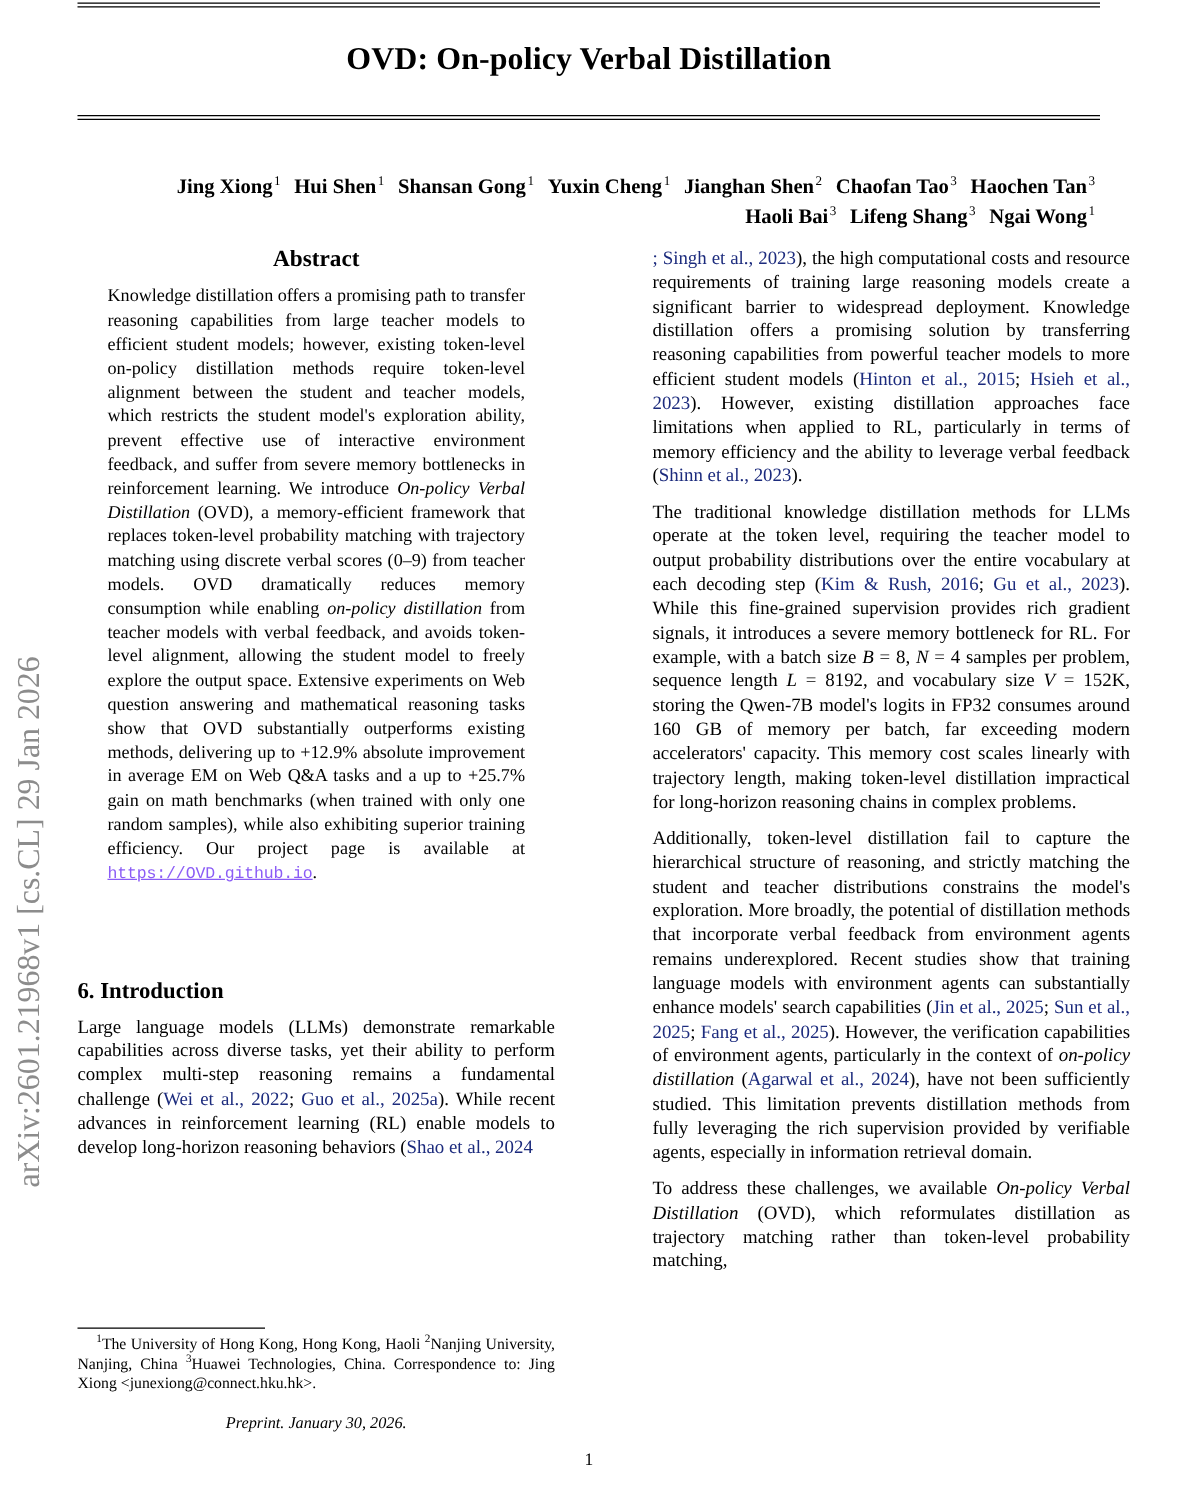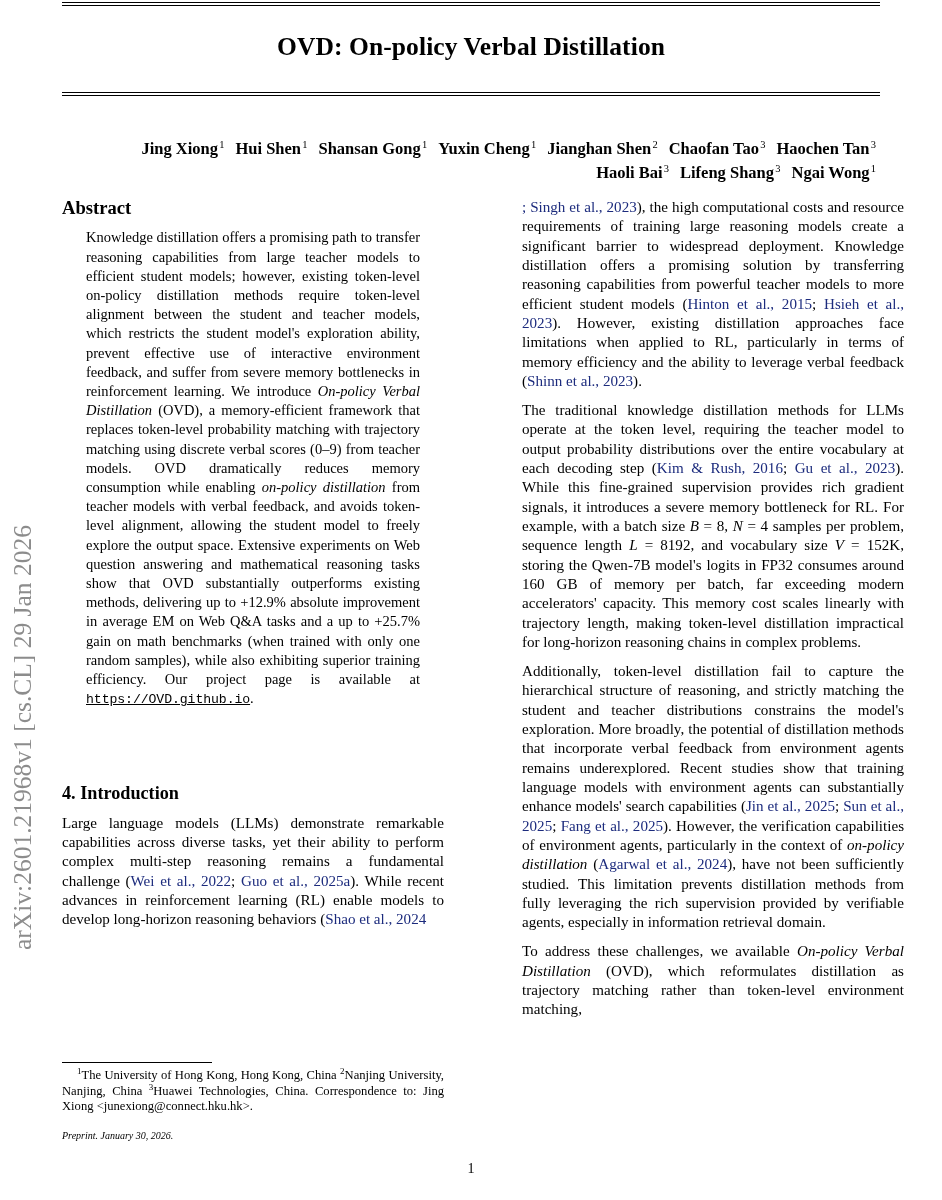--- a/index.html
+++ b/index.html
@@ -104,41 +104,42 @@
   }
   #col-left  { left: 0px; }
   #col-right { left: 460px; }
 
   .section-head {
     font-size: 18.2px;
     font-weight: bold;
     margin: 0 0 9px 0;
   }
   #abstract-heading {
+    text-align: center;
     font-size: 18.6px;
     font-weight: bold;
     margin: 0 0 11px 0;
     font-family: Liberation Serif, serif;
   }
   #abstract-body {
     margin: 0 0 0 0;
     padding: 0 24px 0 24px;
     font-size: 14.5px;
     line-height: 19.2px;
     text-align: justify;
   }
   p.para {
     margin: 0 0 9.5px 0;
     text-indent: 0;
   }
 
   .cite { color: #1c2b7d; }
   .url-mono {
     font-family: "Liberation Mono", "DejaVu Sans Mono", monospace;
-    color: #000000;
+    color: #8b5cf6;
     font-size: 13.2px;
     letter-spacing: -0.1px;
   }
   .it { font-style: italic; }
   .mathvar {
     font-style: italic;
     font-family: "Liberation Serif", "DejaVu Serif", serif;
   }
   .mathnum { font-family: "Liberation Serif", "DejaVu Serif", serif; }
 
@@ -164,23 +165,23 @@
     text-align: justify;
     text-indent: 15px;
   }
   #footnote-text sup {
     font-size: 9px;
     vertical-align: super;
     line-height: 0;
   }
   #preprint-line {
     margin-top: 15px;
-    font-size: 10px;
+    font-size: 13px;
     font-style: italic;
-    text-align: left;
+    text-align: center;
   }
 
   
   #page-number {
     position: absolute;
     left: 0;
     top: 1161px;
     width: 818px;
     text-align: center;
     font-size: 14px;
@@ -211,38 +212,38 @@
 
     <div class="col" id="col-left">
 
       <div id="abstract-heading">Abstract</div>
 
       <div id="abstract-body">
         <span>Knowledge distillation offers a promising path to transfer reasoning capabilities from large teacher models to efficient student models; however, existing token-level on-policy distillation methods require token-level alignment between the student and teacher models, which restricts the student model's exploration ability, prevent effective use of interactive environment feedback, and suffer from severe memory bottlenecks in reinforcement learning. We introduce </span><span class="it">On-policy Verbal Distillation</span><span> (OVD), a memory-efficient framework that replaces token-level probability matching with trajectory matching using discrete verbal scores (0–9) from teacher models. OVD dramatically reduces memory consumption while enabling </span><span class="it">on-policy distillation</span><span> from teacher models with verbal feedback, and avoids token-level alignment, allowing the student model to freely explore the output space. Extensive experiments on Web question answering and mathematical reasoning tasks show that OVD substantially outperforms existing methods, delivering up to +12.9% absolute improvement in average EM on Web Q&amp;A tasks and a up to +25.7% gain on math benchmarks (when trained with only one random samples), while also exhibiting superior training efficiency. Our project page is available at </span><a class="url-mono" href="#">https://OVD.github.io</a><span>.</span>
       </div>
 
       <div id="intro-block">
-        <div class="section-head" id="intro-heading">4. Introduction</div>
+        <div class="section-head" id="intro-heading">6. Introduction</div>
 
         <p class="para"><span>Large language models (LLMs) demonstrate remarkable capabilities across diverse tasks, yet their ability to perform complex multi-step reasoning remains a fundamental challenge (</span><span class="cite">Wei et al., 2022</span><span>; </span><span class="cite">Guo et al., 2025a</span><span>). While recent advances in reinforcement learning (RL) enable models to develop long-horizon reasoning behaviors (</span><span class="cite">Shao et al., 2024</span></p>
       </div>
     </div>
 
     <div class="col" id="col-right">
 
       <p class="para"><span class="cite">; </span><span class="cite">Singh et al., 2023</span><span>), the high computational costs and resource requirements of training large reasoning models create a significant barrier to widespread deployment. Knowledge distillation offers a promising solution by transferring reasoning capabilities from powerful teacher models to more efficient student models (</span><span class="cite">Hinton et al., 2015</span><span>; </span><span class="cite">Hsieh et al., 2023</span><span>). However, existing distillation approaches face limitations when applied to RL, particularly in terms of memory efficiency and the ability to leverage verbal feedback (</span><span class="cite">Shinn et al., 2023</span><span>).</span></p>
 
       <p class="para"><span>The traditional knowledge distillation methods for LLMs operate at the token level, requiring the teacher model to output probability distributions over the entire vocabulary at each decoding step (</span><span class="cite">Kim &amp; Rush, 2016</span><span>; </span><span class="cite">Gu et al., 2023</span><span>). While this fine-grained supervision provides rich gradient signals, it introduces a severe memory bottleneck for RL. For example, with a batch size </span><span class="mathvar">B</span><span class="mathnum"> = </span><span class="mathnum">8</span><span>, </span><span class="mathvar">N</span><span class="mathnum"> = </span><span class="mathnum">4</span><span> samples per problem, sequence length </span><span class="mathvar">L</span><span class="mathnum"> = </span><span class="mathnum">8192</span><span>, and vocabulary size </span><span class="mathvar">V</span><span class="mathnum"> = </span><span class="mathnum">152K</span><span>, storing the Qwen-7B model's logits in FP32 consumes around 160 GB of memory per batch, far exceeding modern accelerators' capacity. This memory cost scales linearly with trajectory length, making token-level distillation impractical for long-horizon reasoning chains in complex problems.</span></p>
 
       <p class="para"><span>Additionally, token-level distillation fail to capture the hierarchical structure of reasoning, and strictly matching the student and teacher distributions constrains the model's exploration. More broadly, the potential of distillation methods that incorporate verbal feedback from environment agents remains underexplored. Recent studies show that training language models with environment agents can substantially enhance models' search capabilities (</span><span class="cite">Jin et al., 2025</span><span>; </span><span class="cite">Sun et al., 2025</span><span>; </span><span class="cite">Fang et al., 2025</span><span>). However, the verification capabilities of environment agents, particularly in the context of </span><span class="it">on-policy distillation</span><span> (</span><span class="cite">Agarwal et al., 2024</span><span>), have not been sufficiently studied. This limitation prevents distillation methods from fully leveraging the rich supervision provided by verifiable agents, especially in information retrieval domain.</span></p>
 
-      <p class="para"><span>To address these challenges, we available </span><span class="it">On-policy Verbal Distillation</span><span> (OVD), which reformulates distillation as trajectory matching rather than token-level environment matching,</span></p>
+      <p class="para"><span>To address these challenges, we available </span><span class="it">On-policy Verbal Distillation</span><span> (OVD), which reformulates distillation as trajectory matching rather than token-level probability matching,</span></p>
     </div>
   </div>
 
   <div id="footnote-area">
     <div id="footnote-rule"></div>
-    <div id="footnote-text"><sup>1</sup><span>The University of Hong Kong, Hong Kong, China </span><sup>2</sup><span>Nanjing University, Nanjing, China </span><sup>3</sup><span>Huawei Technologies, China. Correspondence to: Jing Xiong &lt;junexiong@connect.hku.hk&gt;.</span></div>
+    <div id="footnote-text"><sup>1</sup><span>The University of Hong Kong, Hong Kong, Haoli </span><sup>2</sup><span>Nanjing University, Nanjing, China </span><sup>3</sup><span>Huawei Technologies, China. Correspondence to: Jing Xiong &lt;junexiong@connect.hku.hk&gt;.</span></div>
     <div id="preprint-line">Preprint. January 30, 2026.</div>
   </div>
 
   <div id="page-number">1</div>
 </div>
 
 </body></html>

